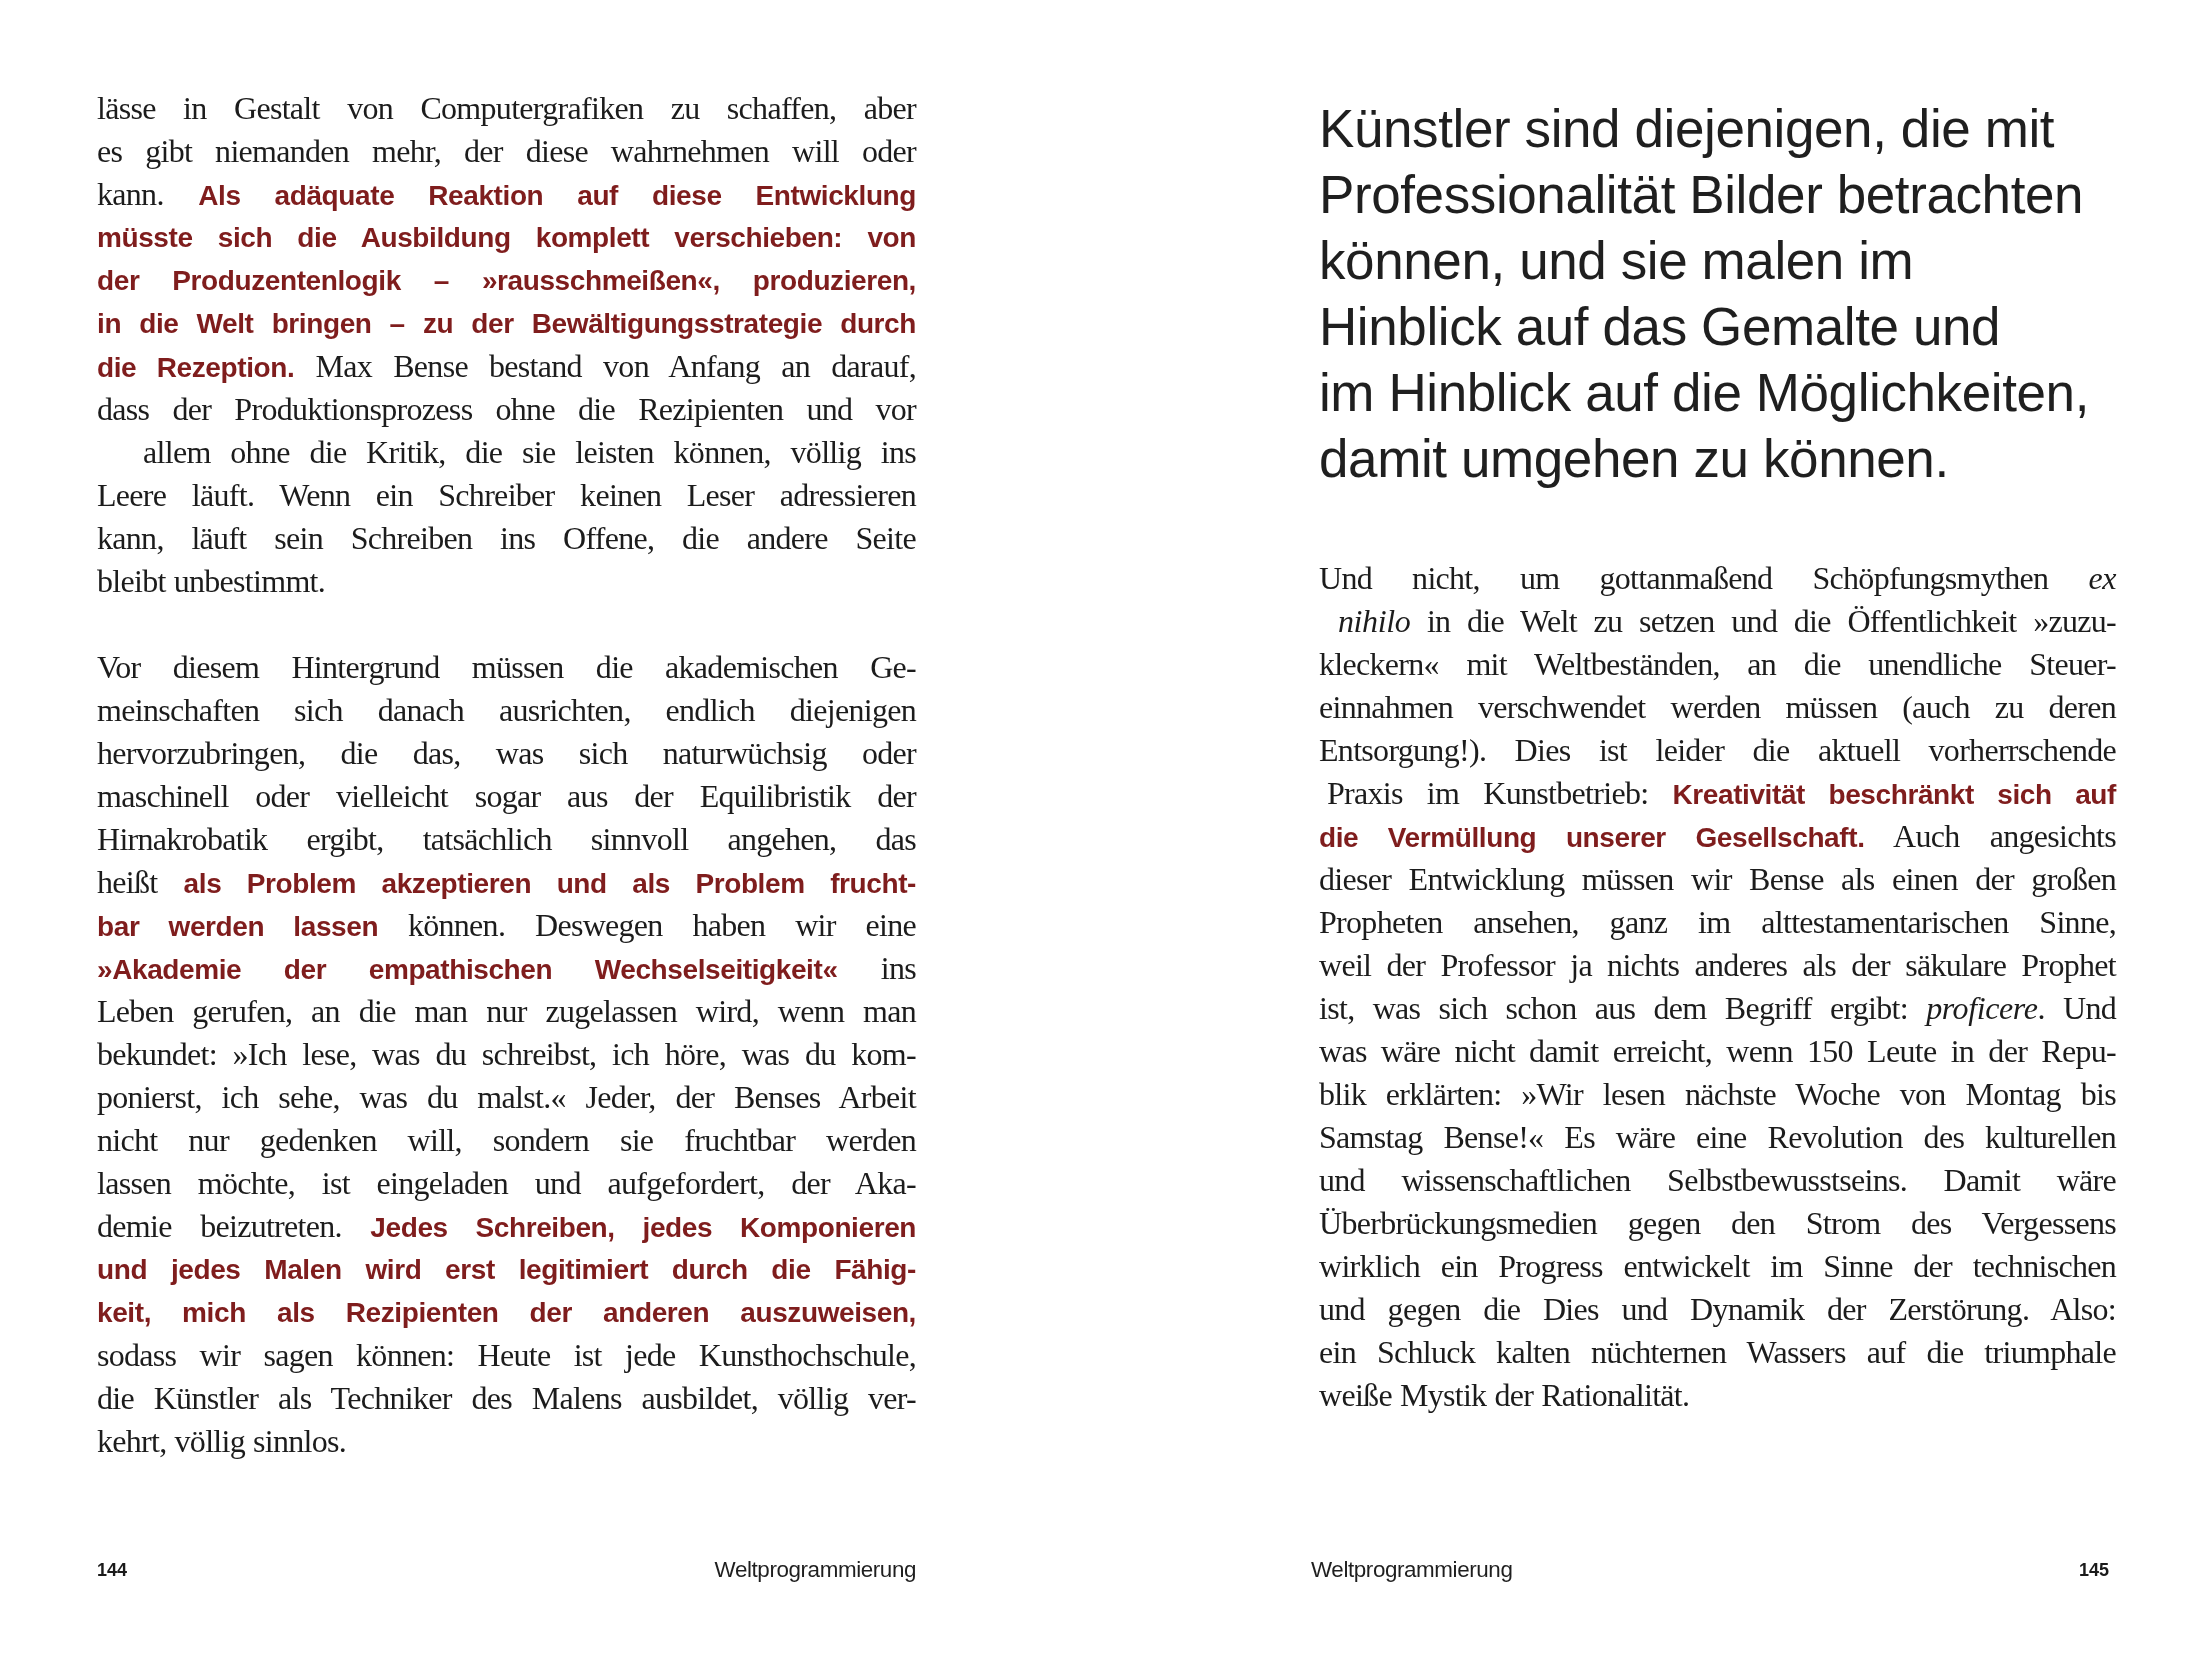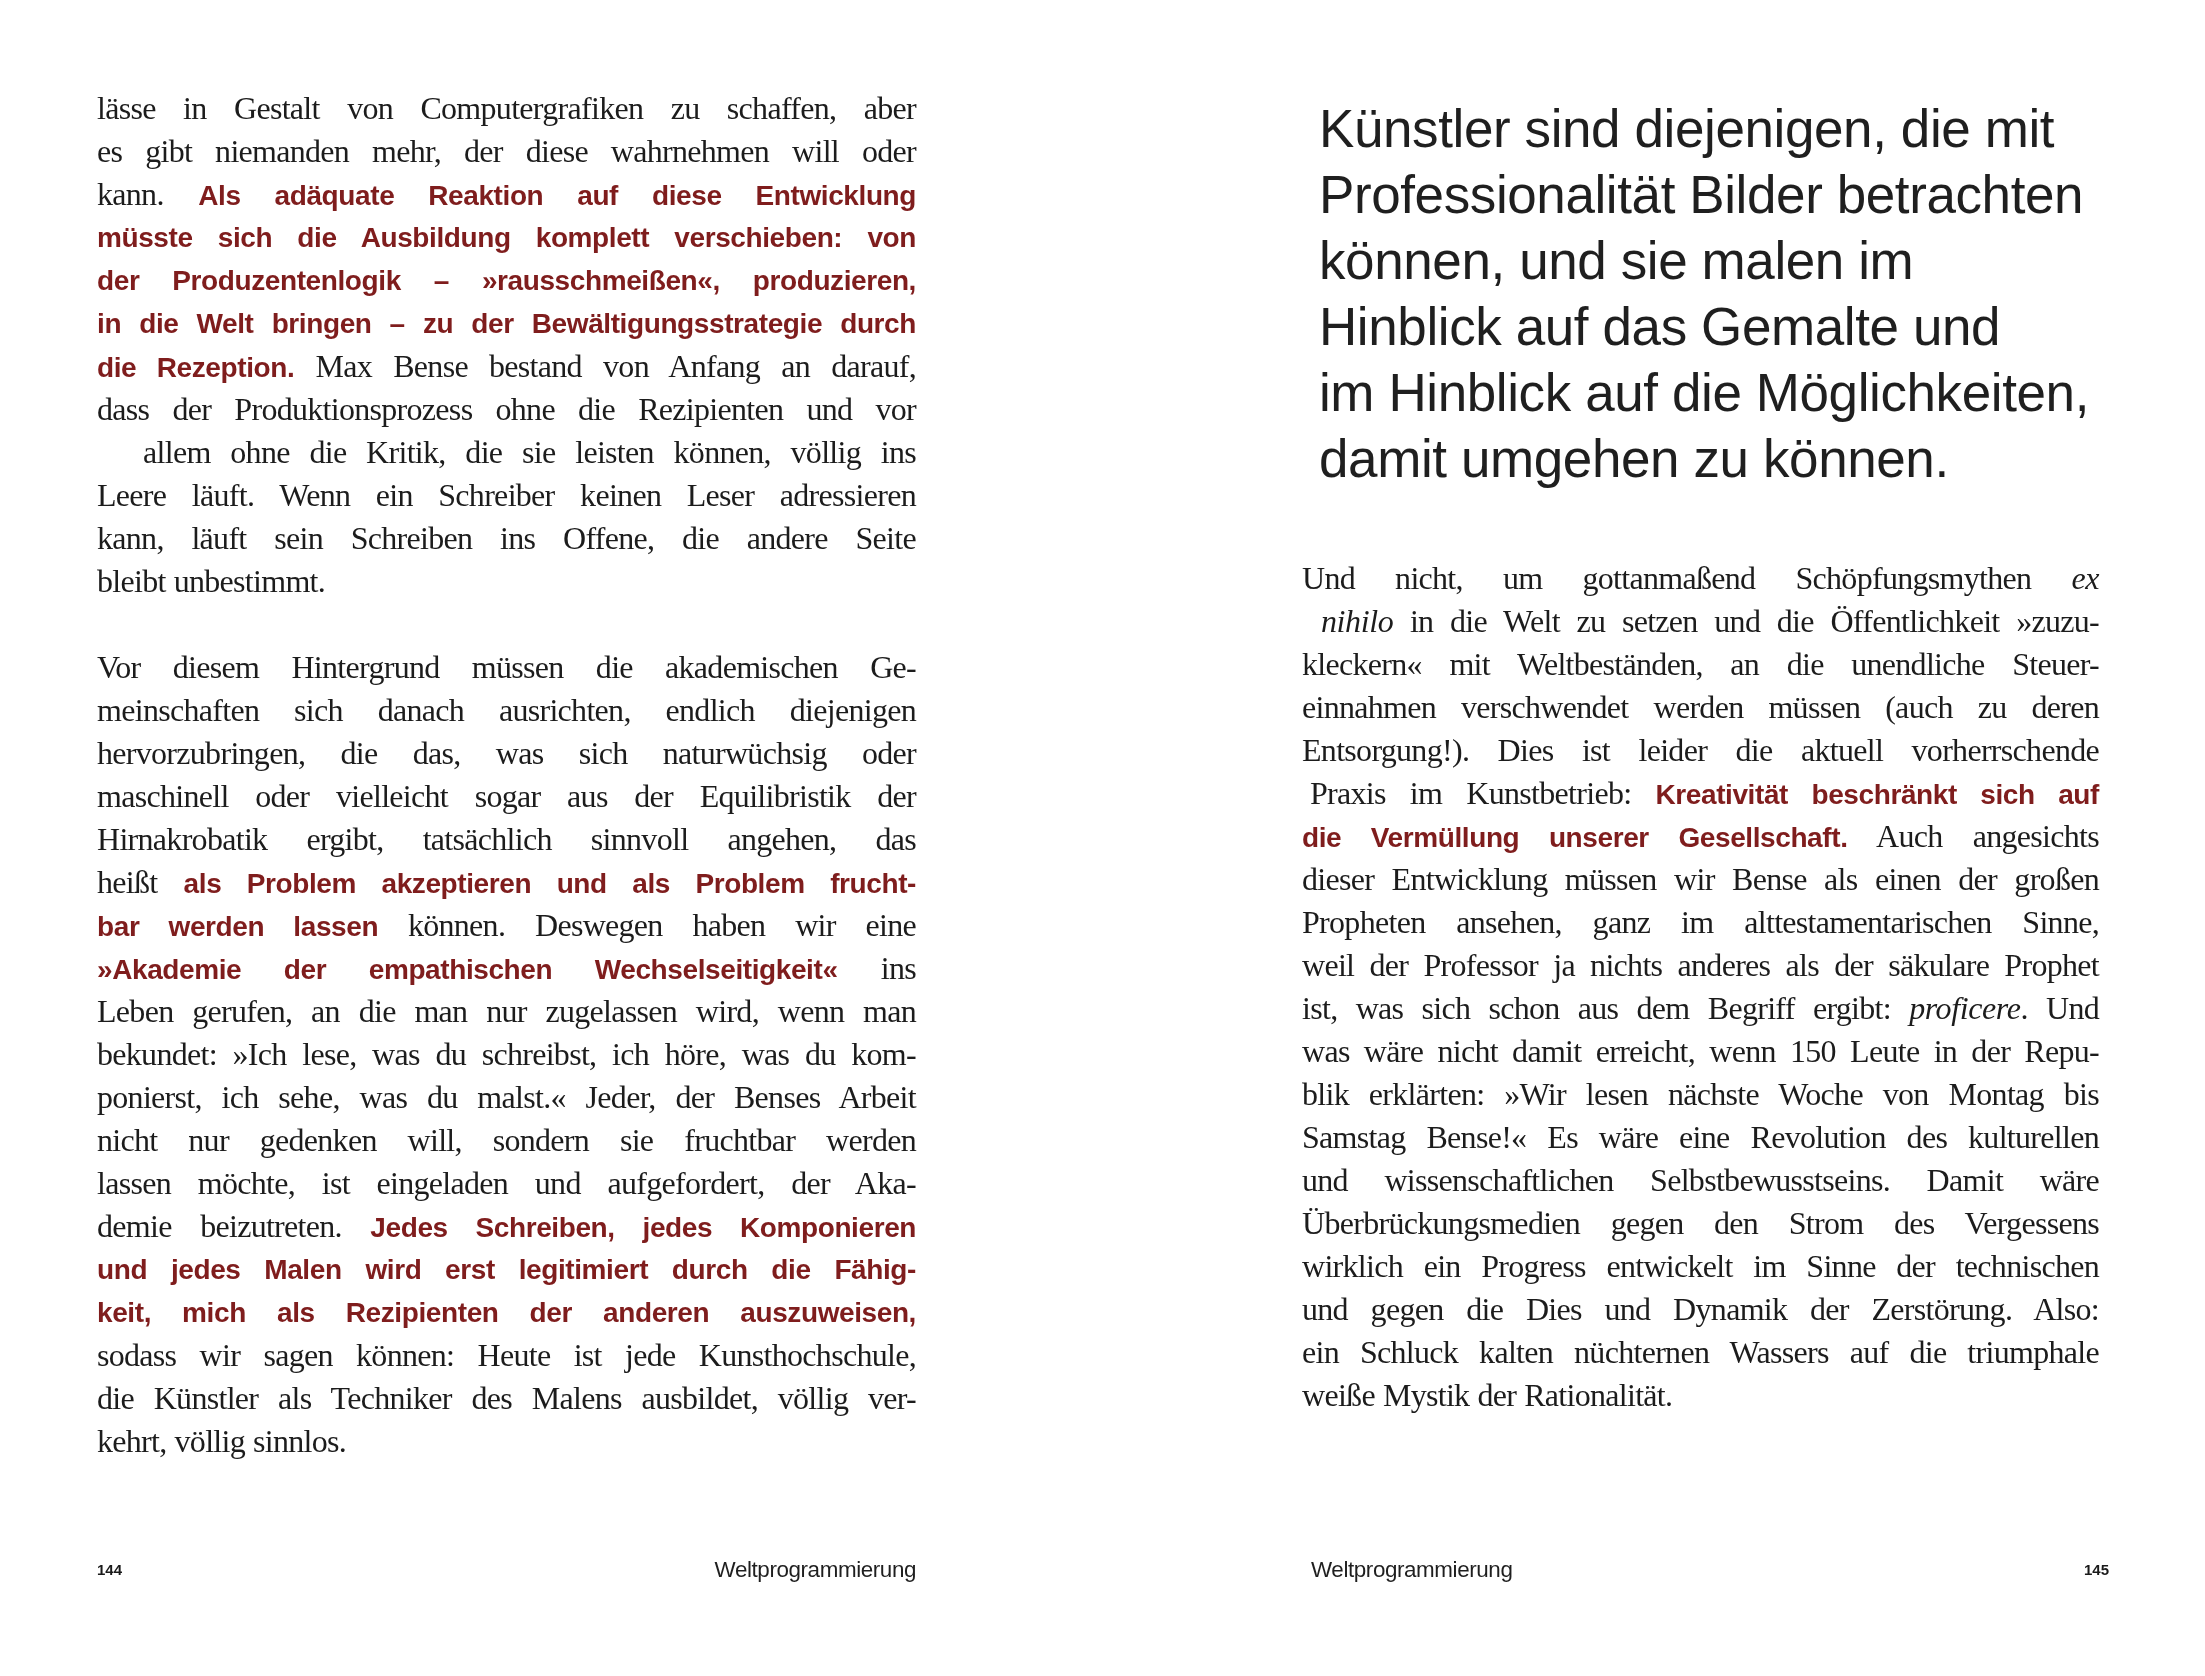--- a/index.html
+++ b/index.html
@@ -3,39 +3,39 @@
 <meta charset="utf-8">
 <style>
   html, body { margin:0; padding:0; background:#ffffff; }
   body { width:2205px; height:1676px; position:relative; overflow:hidden; color:#1c1c1c; }
   .page { position:absolute; top:0; height:1676px; }
   .page-left { left:0; width:1103px; }
   .page-right { left:1103px; width:1103px; }
 
   .col { position:absolute; }
   .col-left { left:97px; top:87px; width:819px; }
-  .col-right-body { left:199px; top:557px; width:797px; }
+  .col-right-body { left:216px; top:557px; width:797px; }
   .heading { position:absolute; left:208px; top:88px; width:859px;
              font-family:"Liberation Sans", sans-serif; font-weight:normal;
              font-size:53px; line-height:66px; letter-spacing:-0.4px; color:#1f1f1f; margin:8px; }
   .heading .hline { display:block; white-space:nowrap; }
 
   .para { margin:0; }
   .line { display:block; height:43px; line-height:43px; white-space:nowrap;
           text-align:justify; text-align-last:justify; }
   .line.last { text-align-last:left; }
   .line.gap { height:43px; }
   .r { font-family:"Liberation Serif", serif; font-size:32px; letter-spacing:-0.7px; word-spacing:0.7px; }
   .b { font-family:"Liberation Sans", sans-serif; font-weight:bold; font-size:28px; letter-spacing:-0.4px; color:#7f1d1d; }
   .i { font-family:"Liberation Serif", serif; font-style:italic; font-size:32px; letter-spacing:-0.4px; }
   .line { white-space:normal; }
   .line > span { white-space:pre; }
 
   .footer { position:absolute; top:1555px; height:30px; font-family:"Liberation Sans", sans-serif; }
-  .folio { font-weight:bold; font-size:15px; line-height:30px; color:#1a1a1a; position:absolute; }
+  .folio { font-weight:bold; font-size:18px; line-height:30px; color:#1a1a1a; position:absolute; }
   .running { font-size:22.4px; line-height:30px; color:#1f1f1f; position:absolute; letter-spacing:-0.4px; }
   .footer-left .folio { left:97px; }
   .footer-left .running { right:187px; }
   .footer-right .running { left:208px; }
   .footer-right .folio { right:97px; }
 </style>
 </head>
 <body>
 
 <div class="page page-left">

